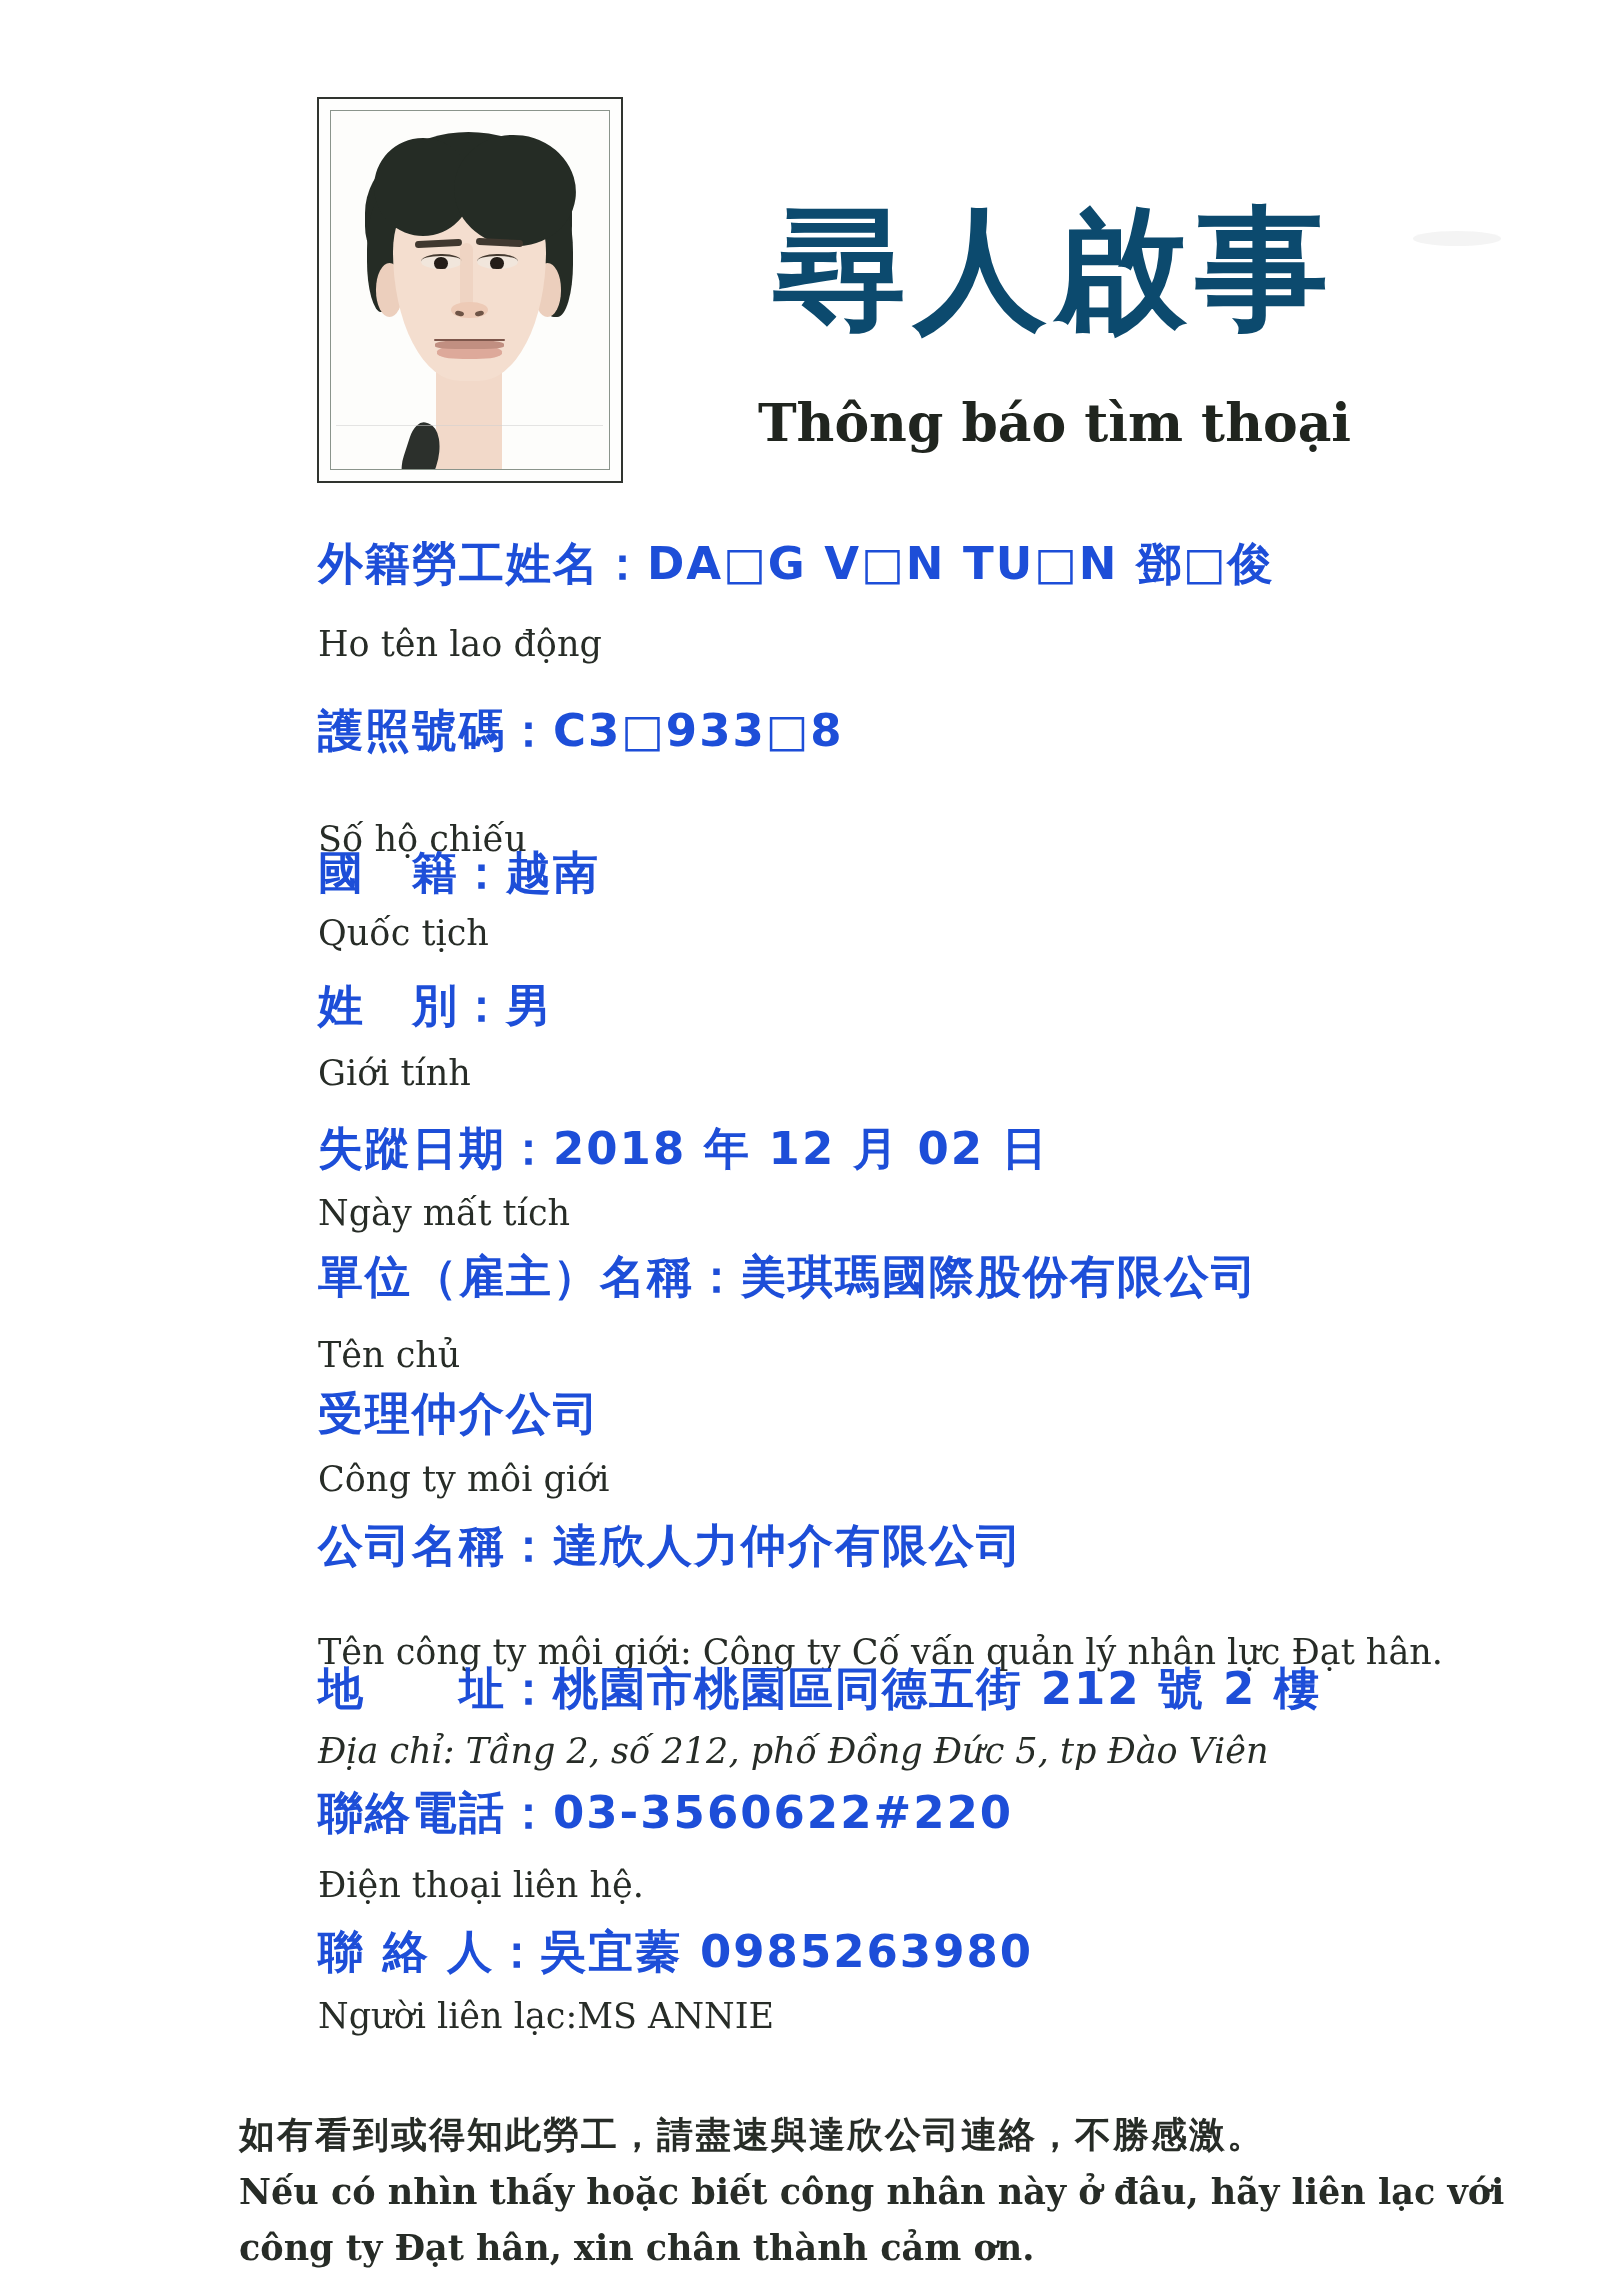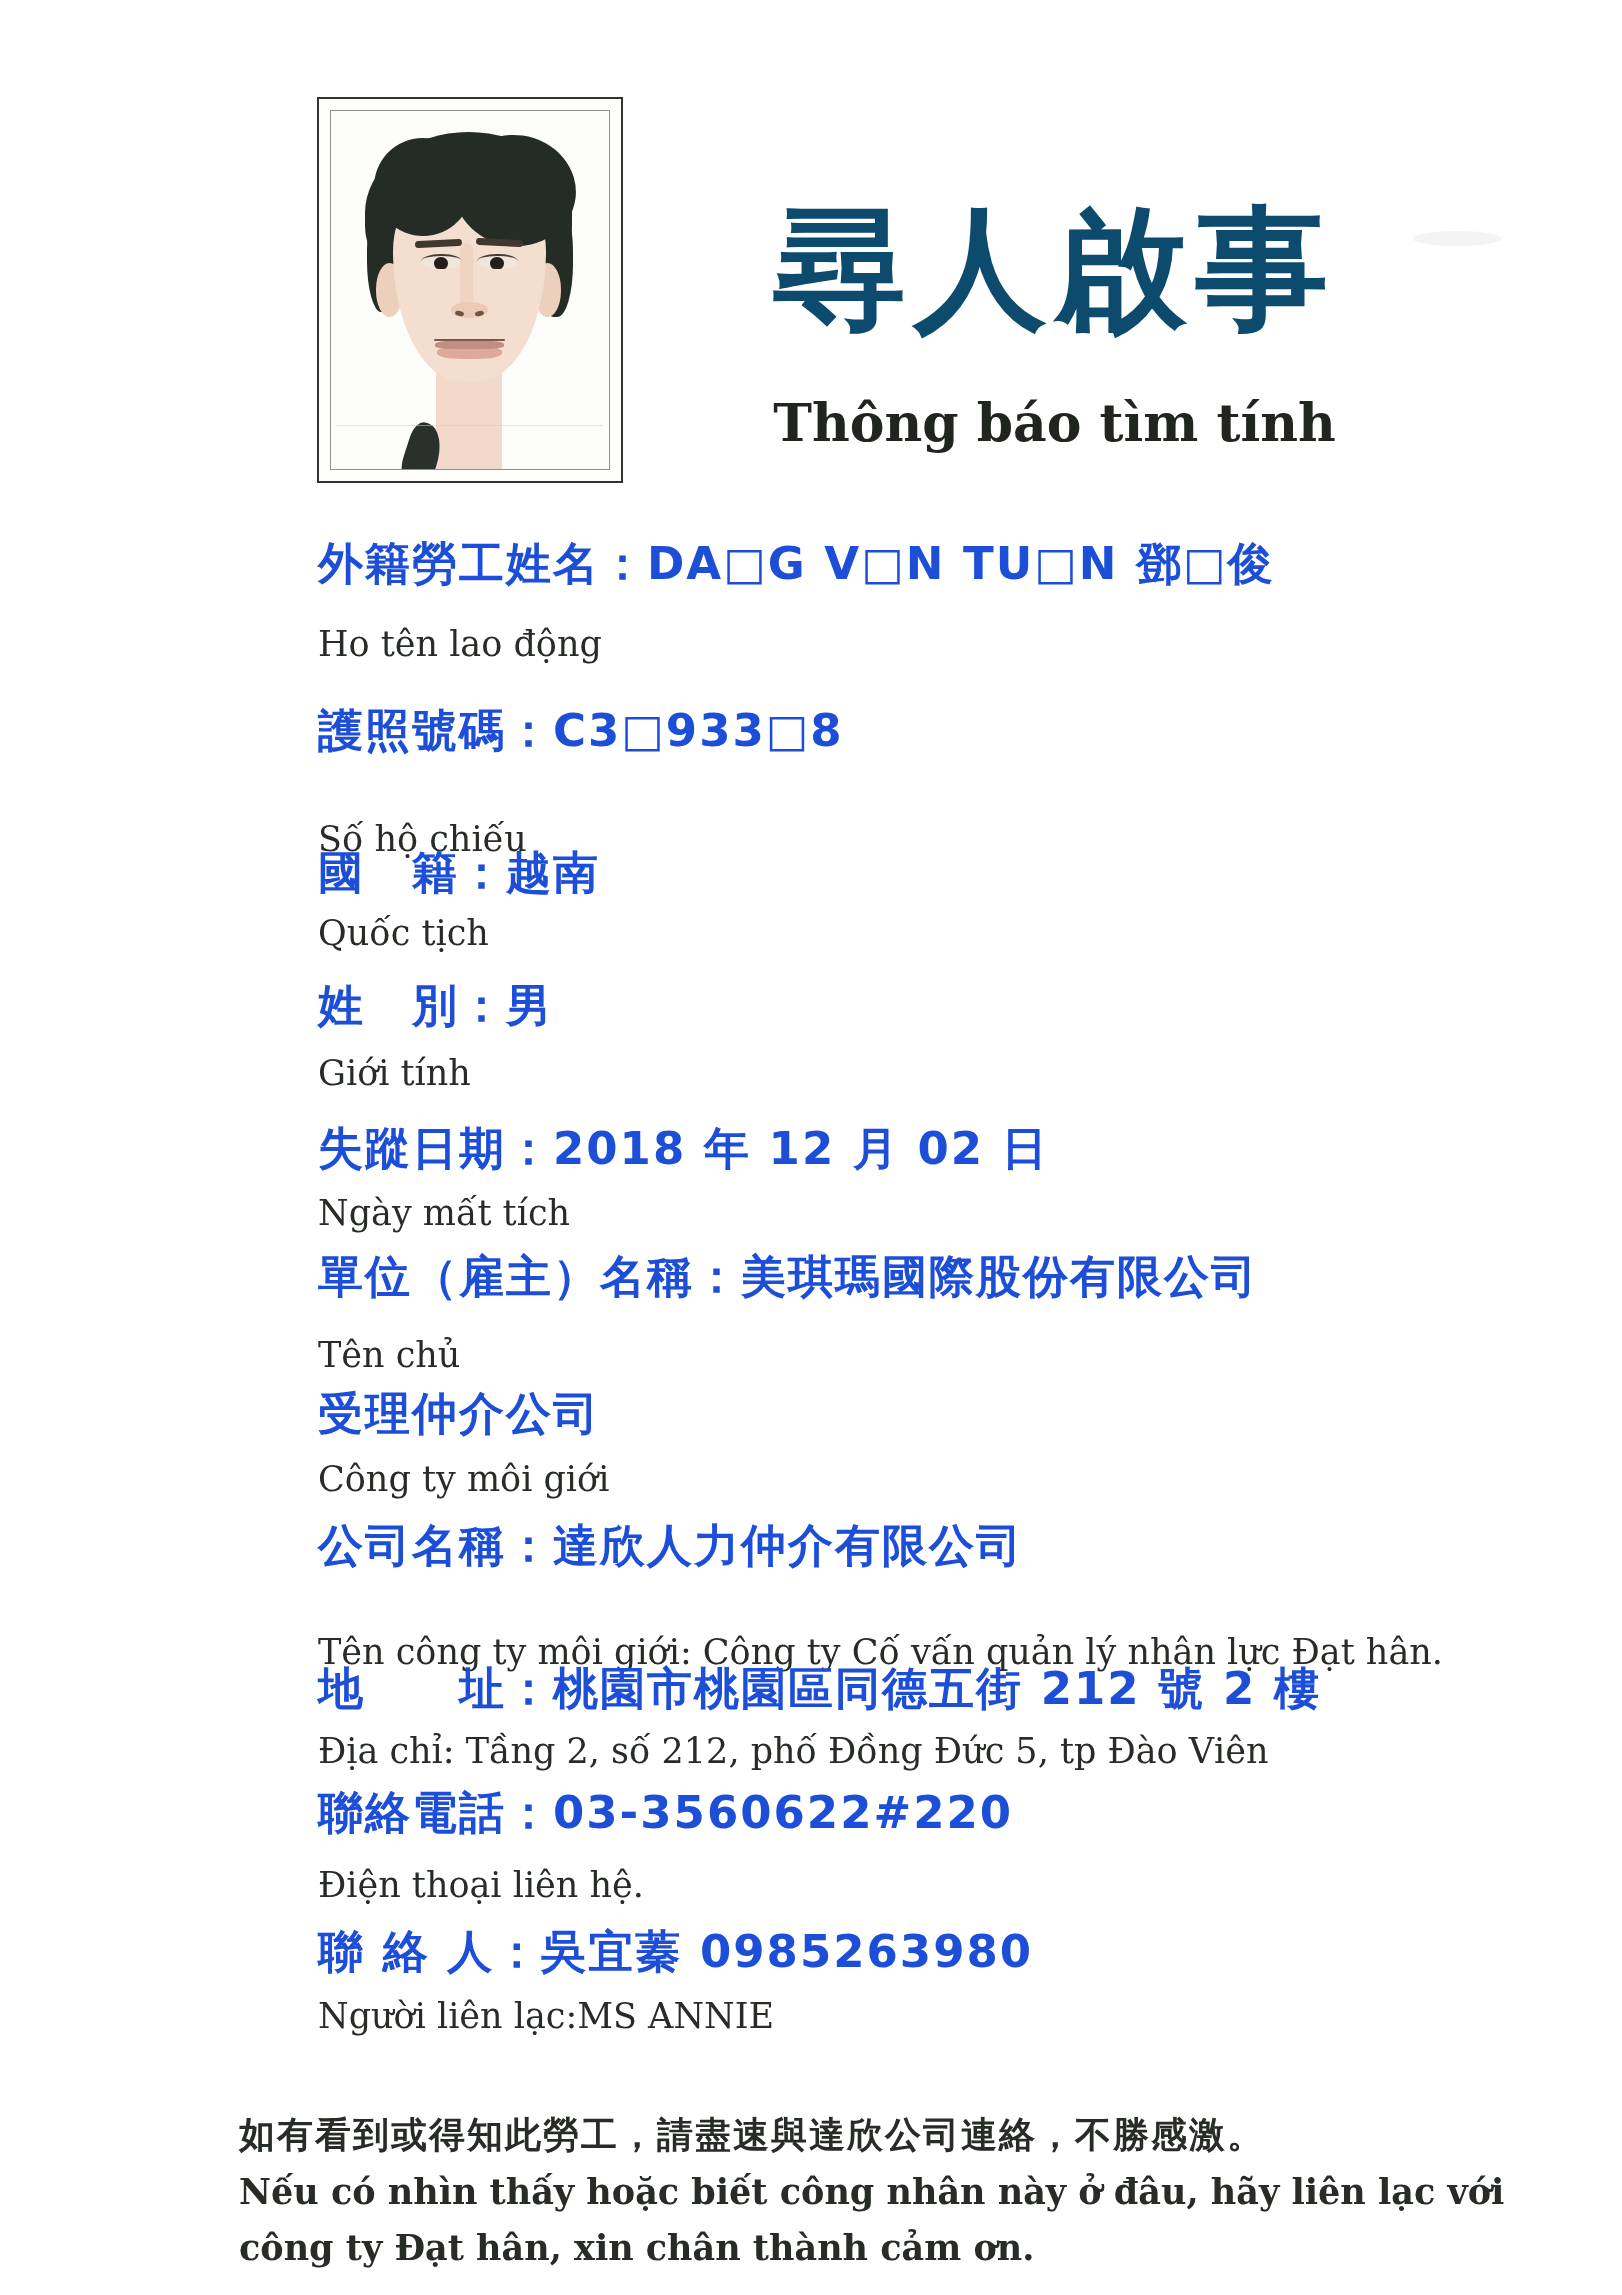--- a/index.html
+++ b/index.html
@@ -59,21 +59,21 @@
   .vi{position:absolute;left:318px;font-family:"DejaVu Serif",serif;font-weight:400;
       font-size:35px;line-height:1.15;color:#272c27;white-space:nowrap;}
   .f0z{top:539px;} .f0v{top:624px;}
   .f1z{top:706px;} .f1v{top:779px;margin-top:40px;}
   .f2z{top:848px;} .f2v{top:913px;}
   .f3z{top:981px;} .f3v{top:1053px;}
   .f4z{top:1124px;} .f4v{top:1193px;}
   .f5z{top:1252px;} .f5v{top:1335px;}
   .f6z{top:1389px;} .f6v{top:1459px;}
   .f7z{top:1521px;} .f7v{top:1632px;}
-  .f8z{top:1664px;} .f8v{top:1731px;}
+  .f8z{top:1664px;} .f8v{top:1731px;font-style:italic;}
   .f9z{top:1788px;} .f9v{top:1865px;}
   .f10z{top:1927px;} .f10v{top:1996px;}
 
   
   .fz{position:absolute;left:239px;top:2115px;font-family:"DejaVu Sans",sans-serif;font-weight:700;
       font-size:36px;line-height:1.1;letter-spacing:2px;color:#272c27;white-space:nowrap;}
   .fv{position:absolute;left:239px;font-family:"DejaVu Serif",serif;font-weight:700;
       font-size:35px;line-height:1.15;color:#272c27;white-space:nowrap;}
   .fv1{top:2172px;} .fv2{top:2228px;}
 
@@ -111,21 +111,21 @@
       <div class="nostril-r"></div>
       <div class="lip-lower"></div>
       <div class="lip-upper"></div>
       <div class="mouth-line"></div>
       <div class="collar-shadow"></div>
       <div class="scan-line"></div>
     </div>
   </div>
 
   <div class="title">尋人啟事</div>
-  <div class="subtitle">Thông báo tìm tính</div>
+  <div class="subtitle">Thông báo tìm thoại</div>
 
   <div class="zh f0z">外籍勞工姓名：DA□G V□N TU□N 鄧□俊</div>
   <div class="vi f0v">Ho tên lao động</div>
 
   <div class="zh f1z">護照號碼：C3□933□8</div>
   <div class="vi f1v">Số hộ chiếu</div>
 
   <div class="zh f2z">國　籍：越南</div>
   <div class="vi f2v">Quốc tịch</div>
 

